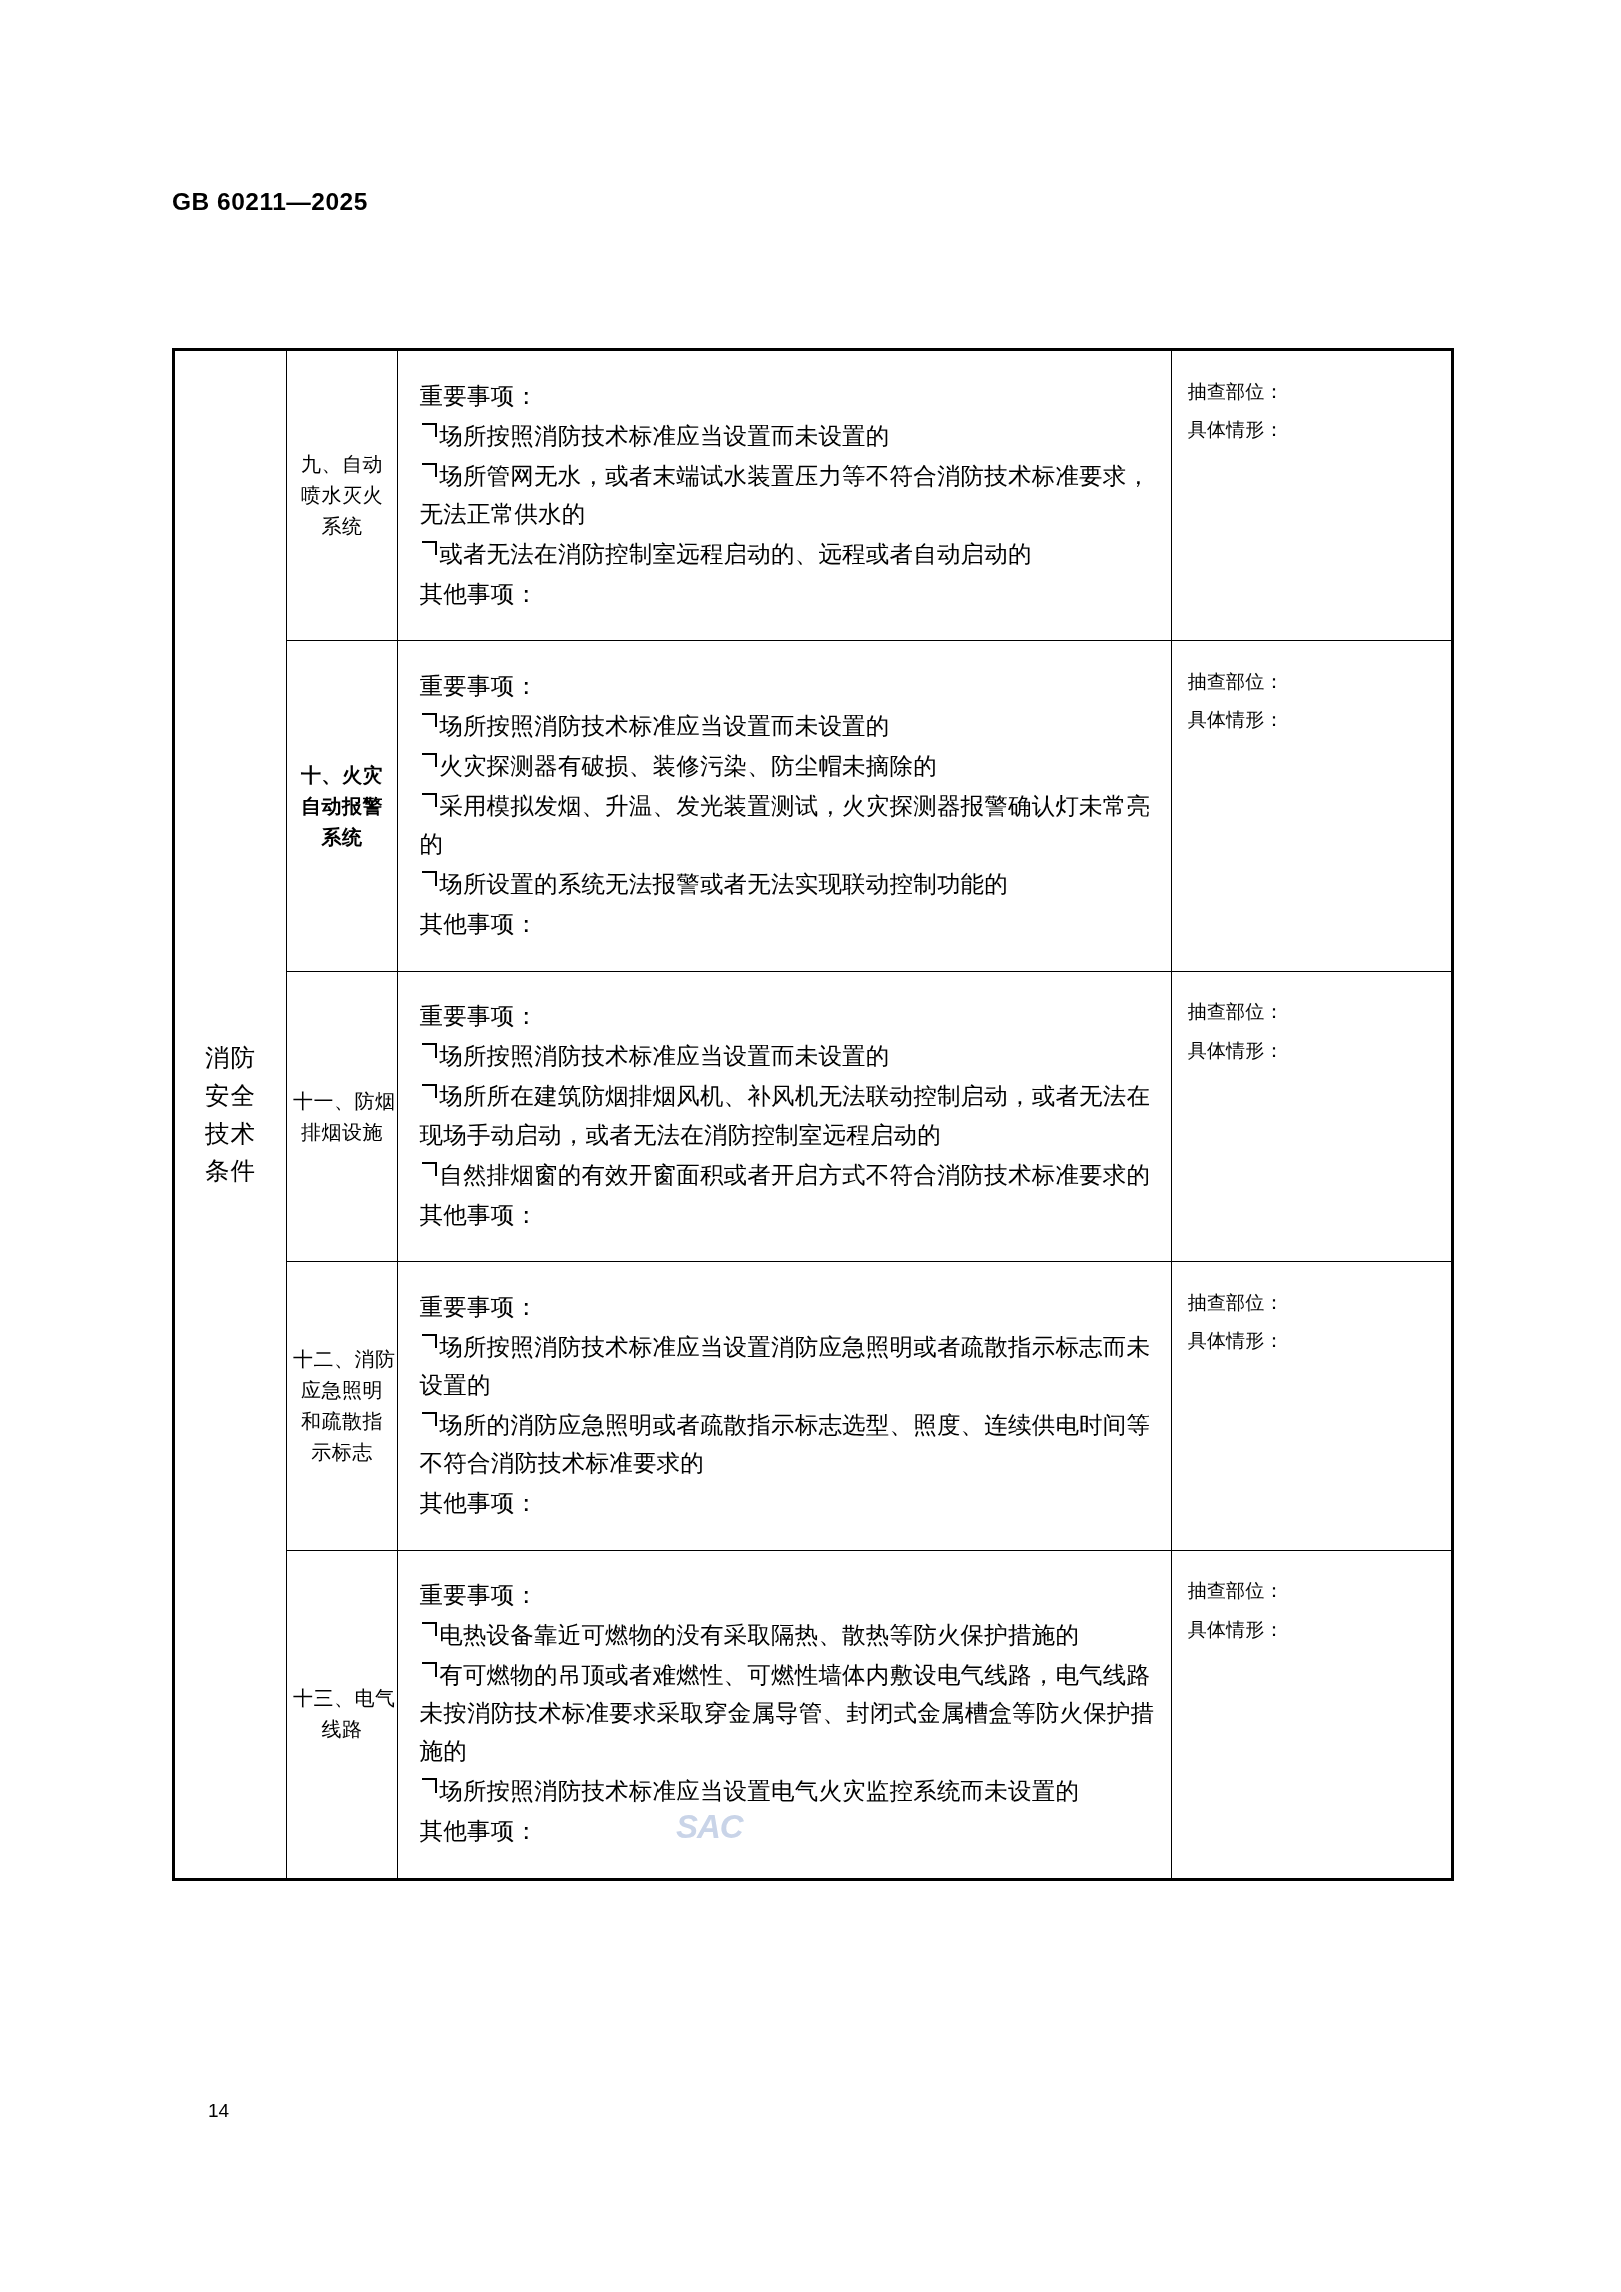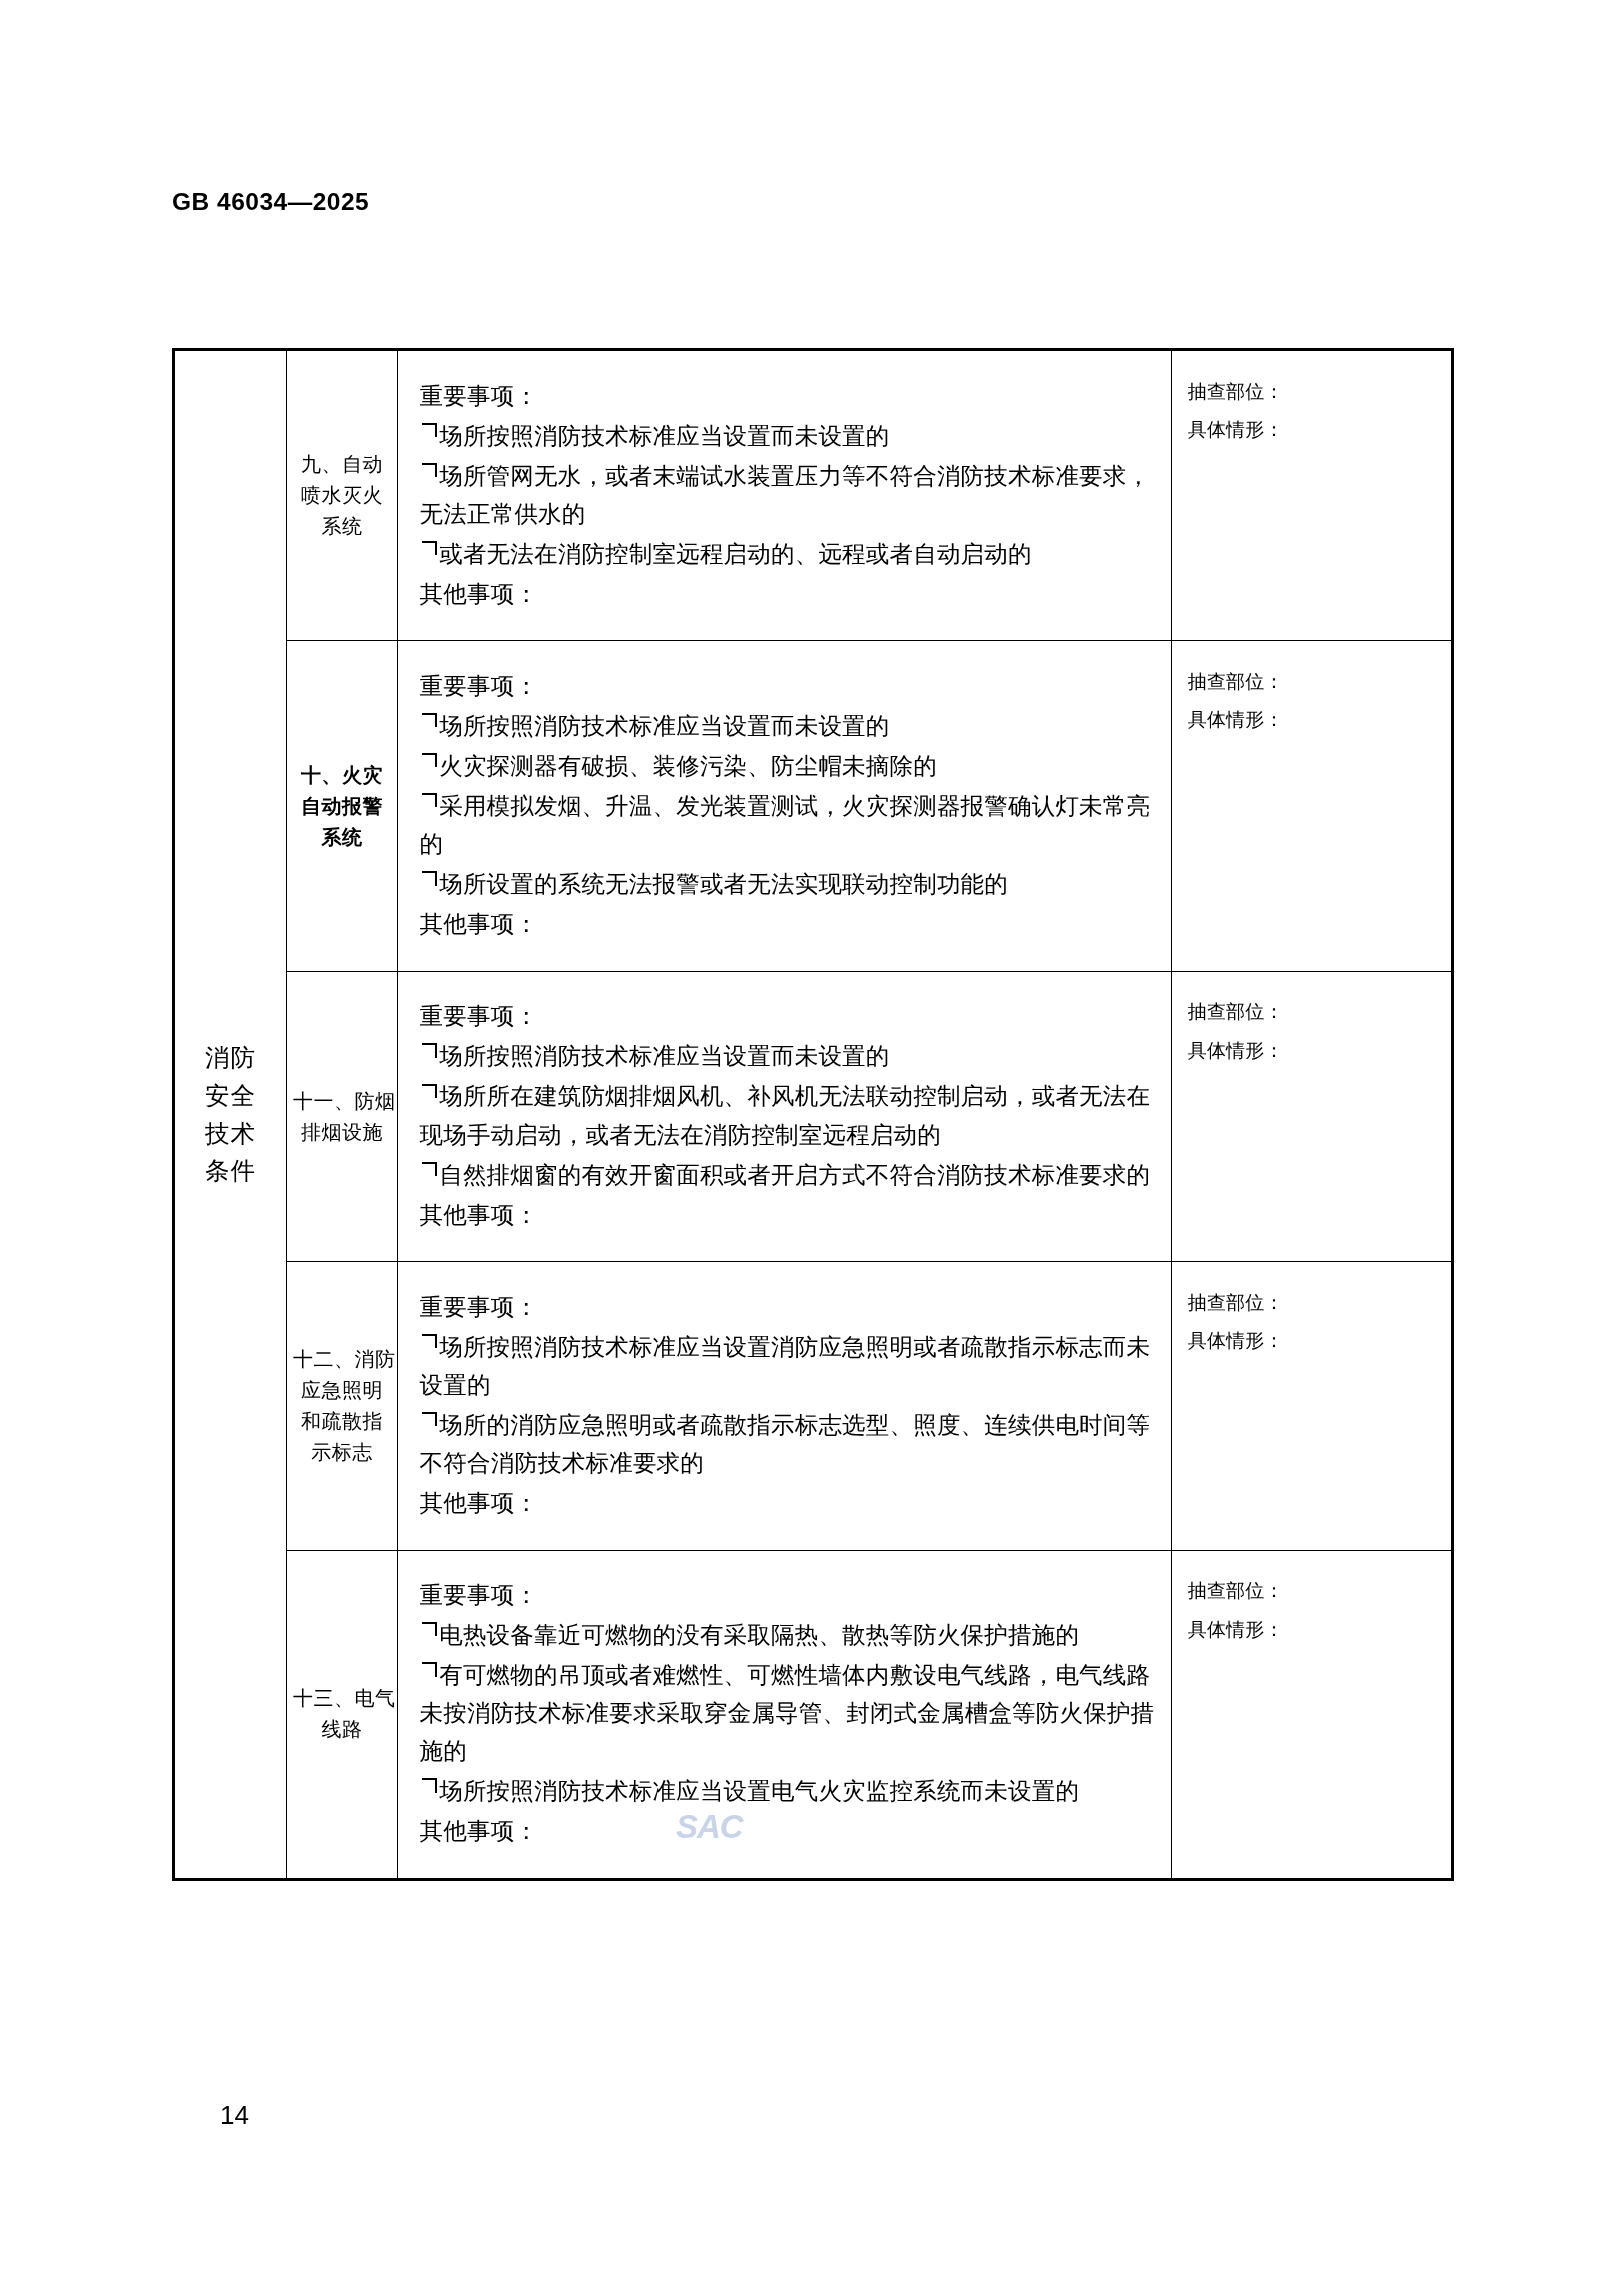--- a/index.html
+++ b/index.html
@@ -158,32 +158,32 @@
     font-style: italic;
     color: #c9d4e8;
     letter-spacing: -1px;
     pointer-events: none;
     user-select: none;
   }
 
   
   .page-number {
     position: absolute;
-    left: 220px;
+    left: 208px;
     top: 2100px;
     font-family: "Liberation Sans", "DejaVu Sans", sans-serif;
-    font-size: 26px;
+    font-size: 19px;
   }
 </style>
 </head>
 <body>
 
 <div class="page">
 
-  <div class="doc-header">GB  46034—2025</div>
+  <div class="doc-header">GB  60211—2025</div>
 
 
   <div class="table-wrap">
     <table class="chk">
       <colgroup>
         <col class="c-group">
         <col class="c-item">
         <col class="c-main">
         <col class="c-note">
       </colgroup>

